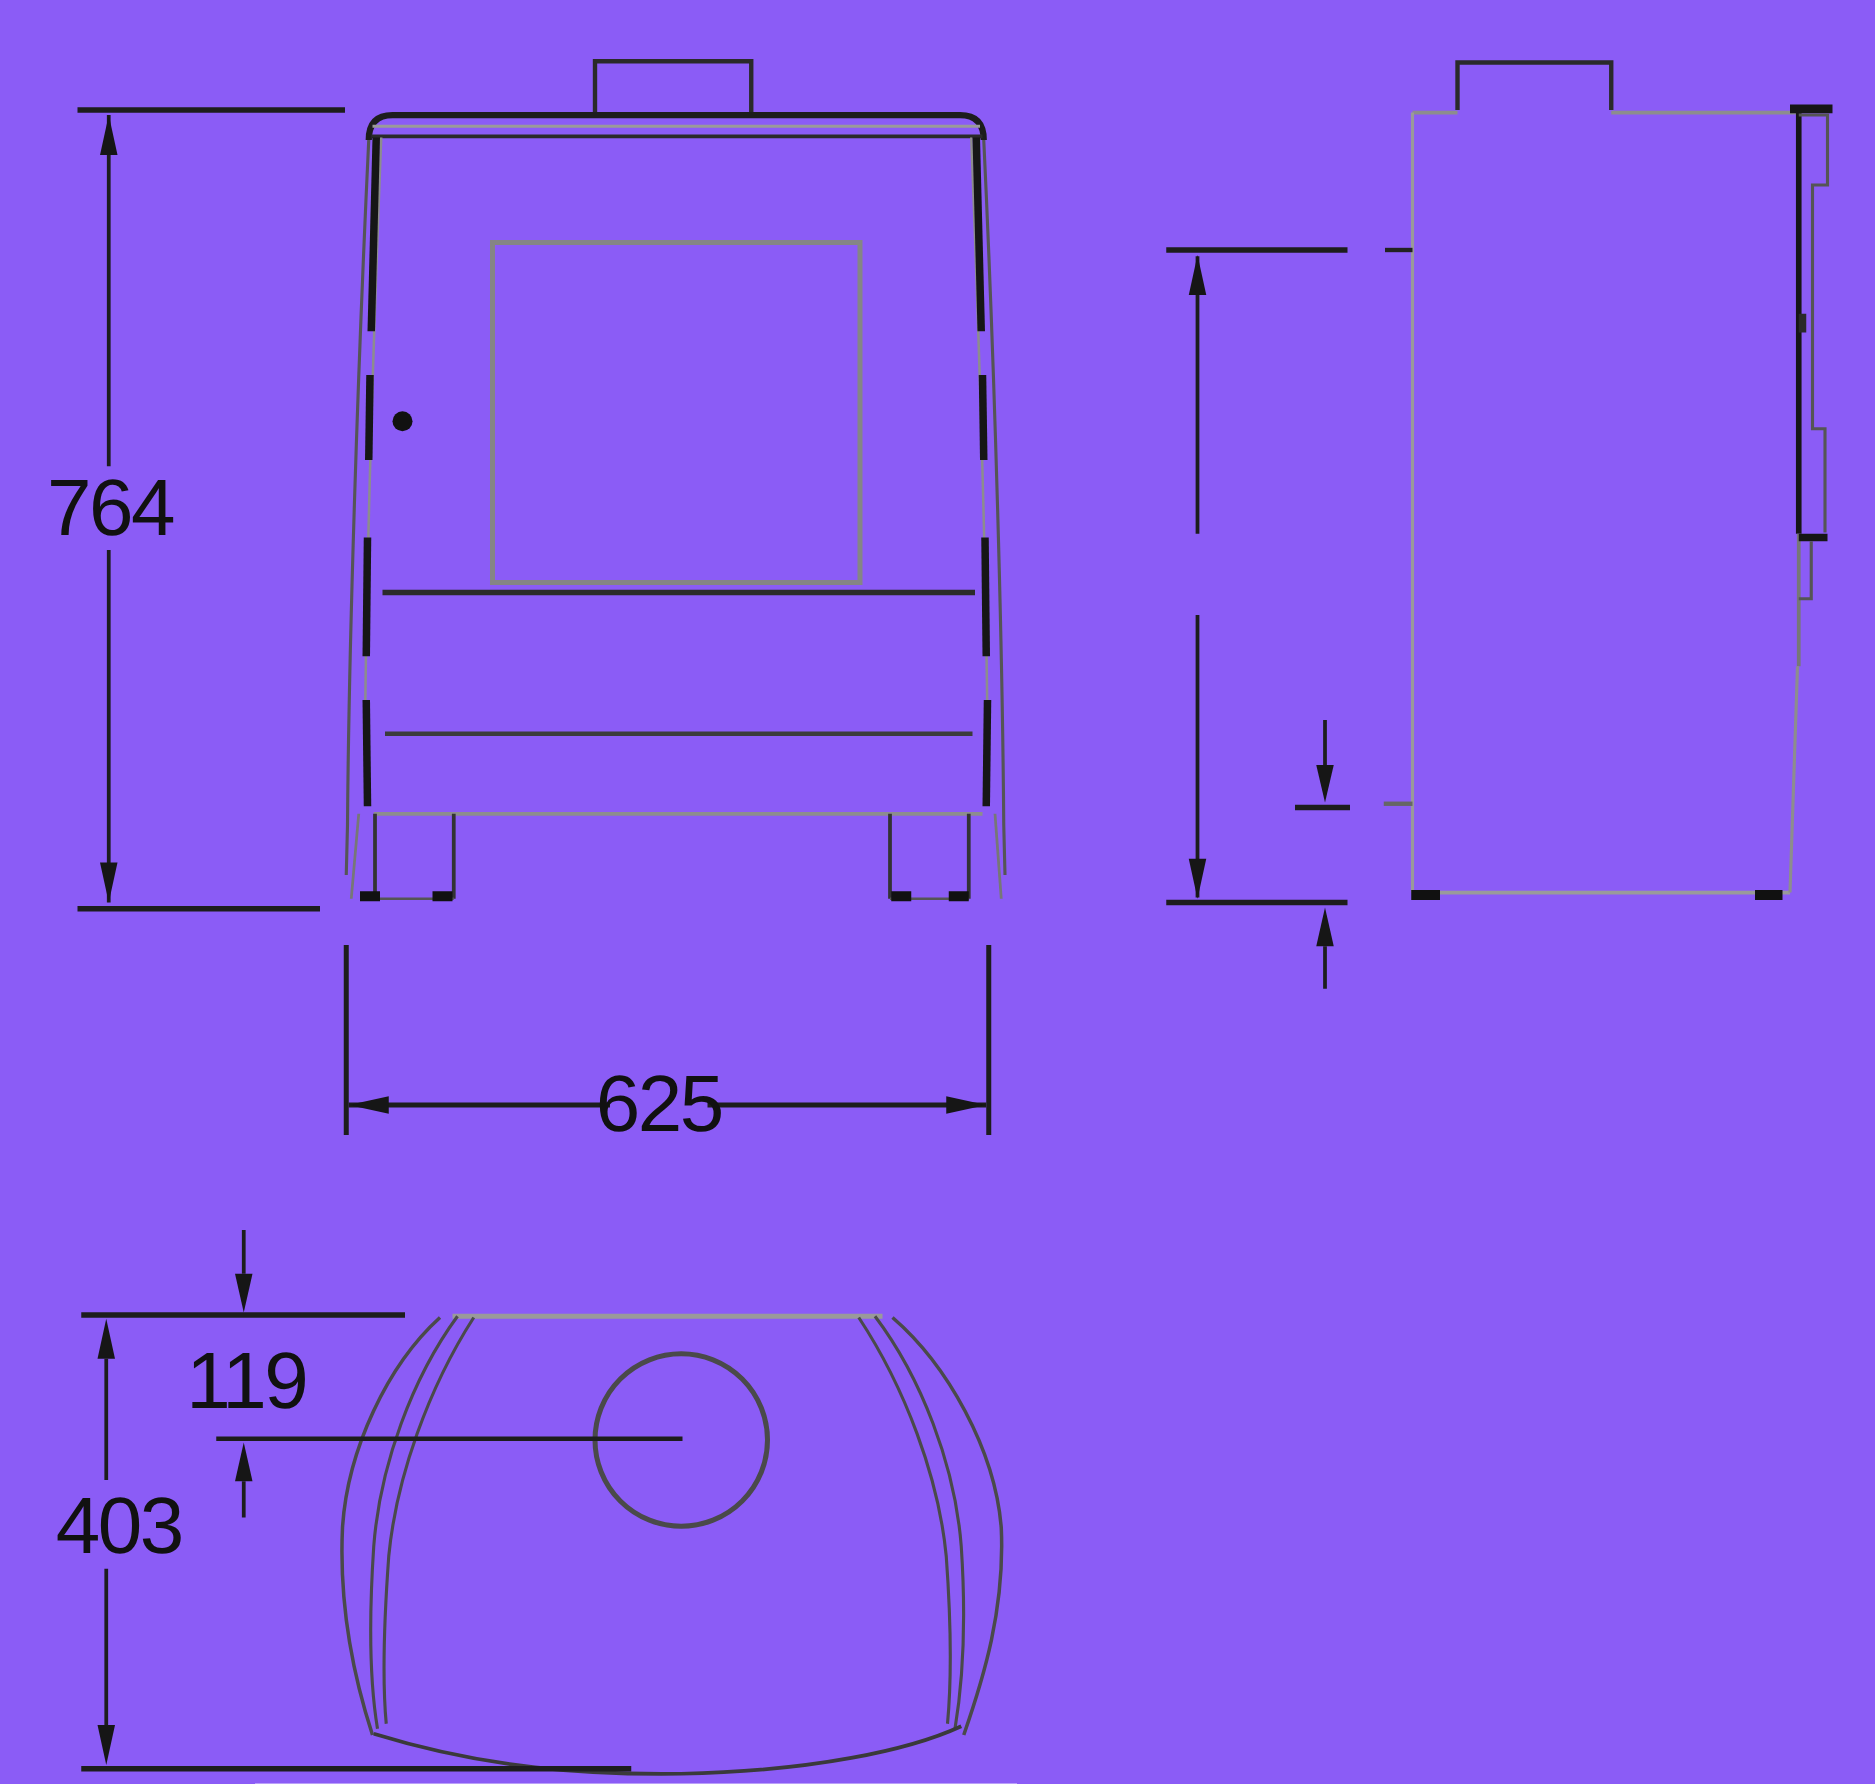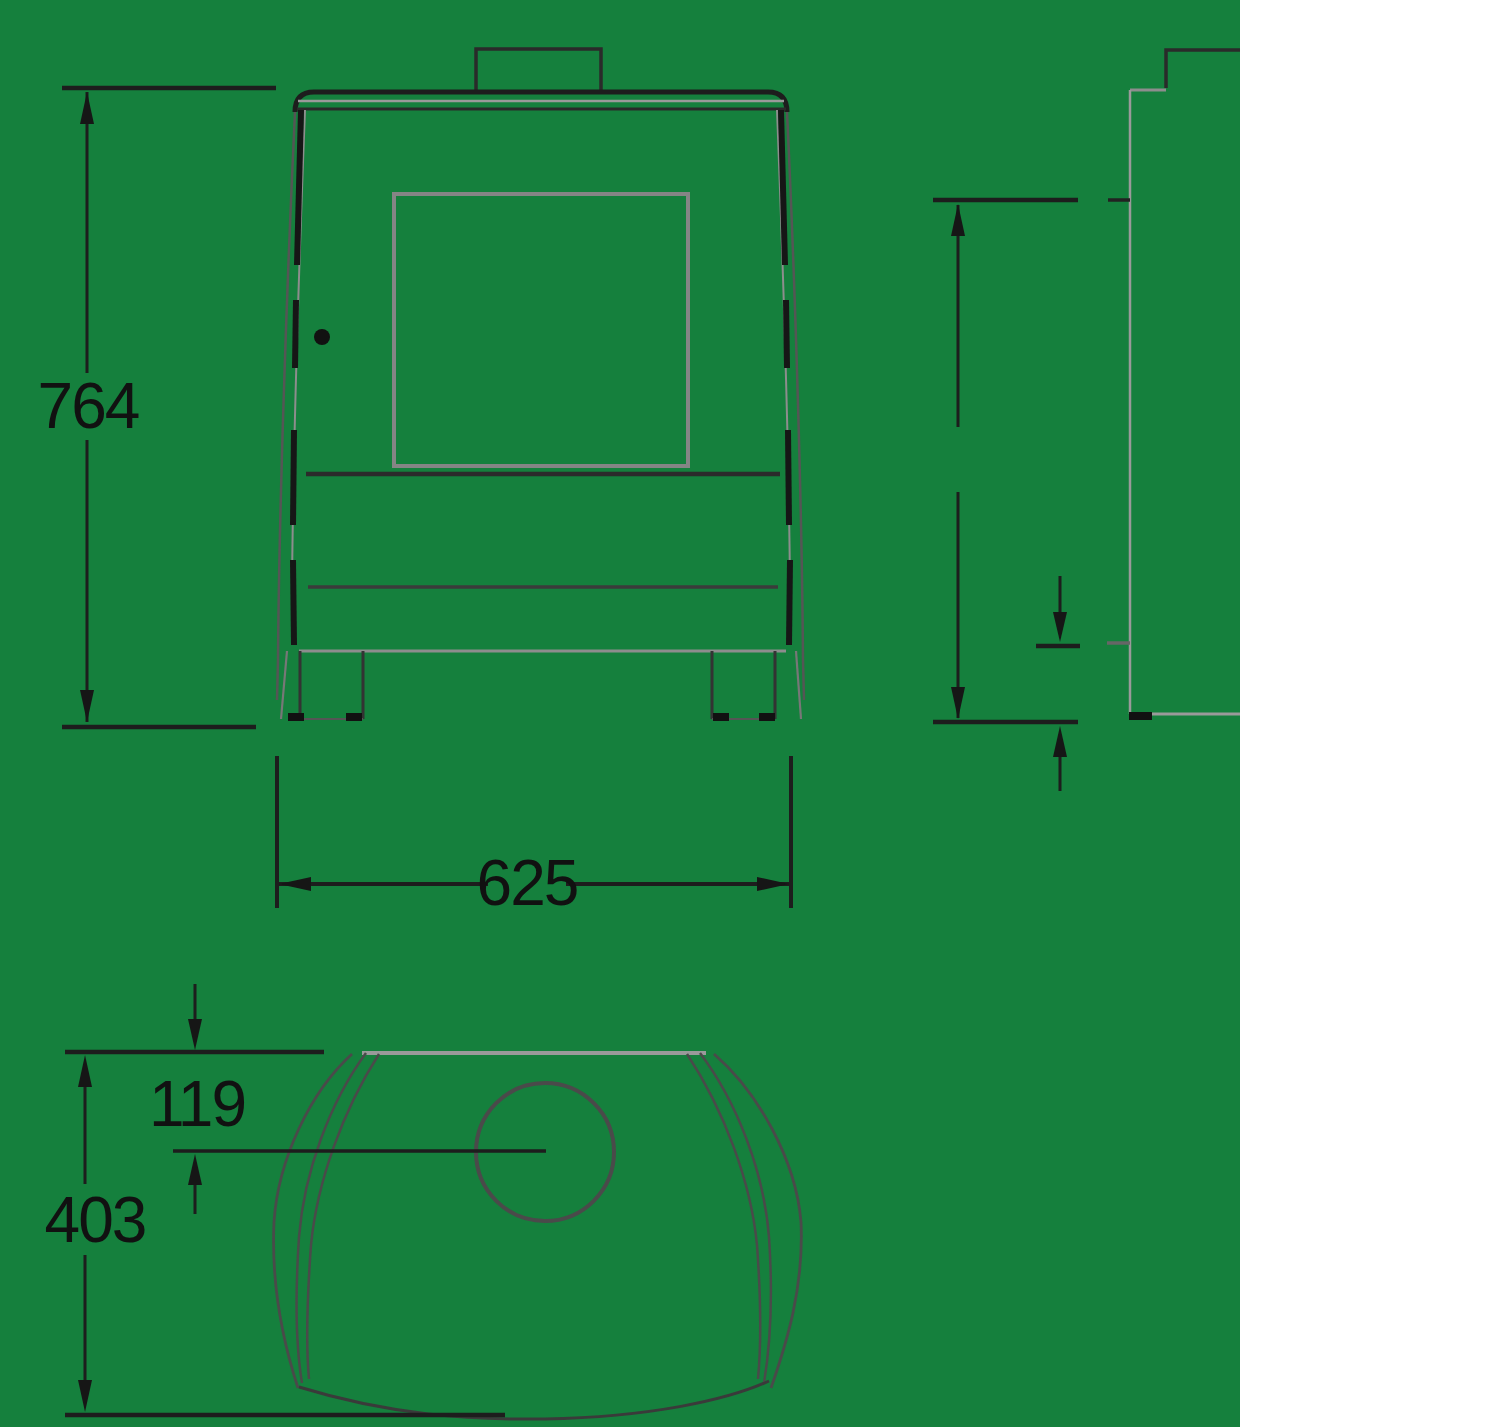--- a/index.html
+++ b/index.html
@@ -1,20 +1,20 @@
 <!DOCTYPE html>
 <html><head>
 <meta charset="utf-8">
 <style>
   html, body { margin: 0; padding: 0; background: #ffffff; }
   .canvas {
     position: relative;
-    width: 1240px;
+    width: 1500px;
     height: 1427px;
-    background: #15803d;
+    background: #8b5cf6;
     overflow: hidden;
   }
   svg { display: block; }
   path, rect.outline, circle.outline { fill: none; stroke-linecap: butt; stroke-linejoin: miter; }
   .dim-label {
     font-family: "Liberation Sans", "DejaVu Sans", sans-serif;
     font-size: 64px;
     letter-spacing: -2px;
     fill: #111111;
   }

